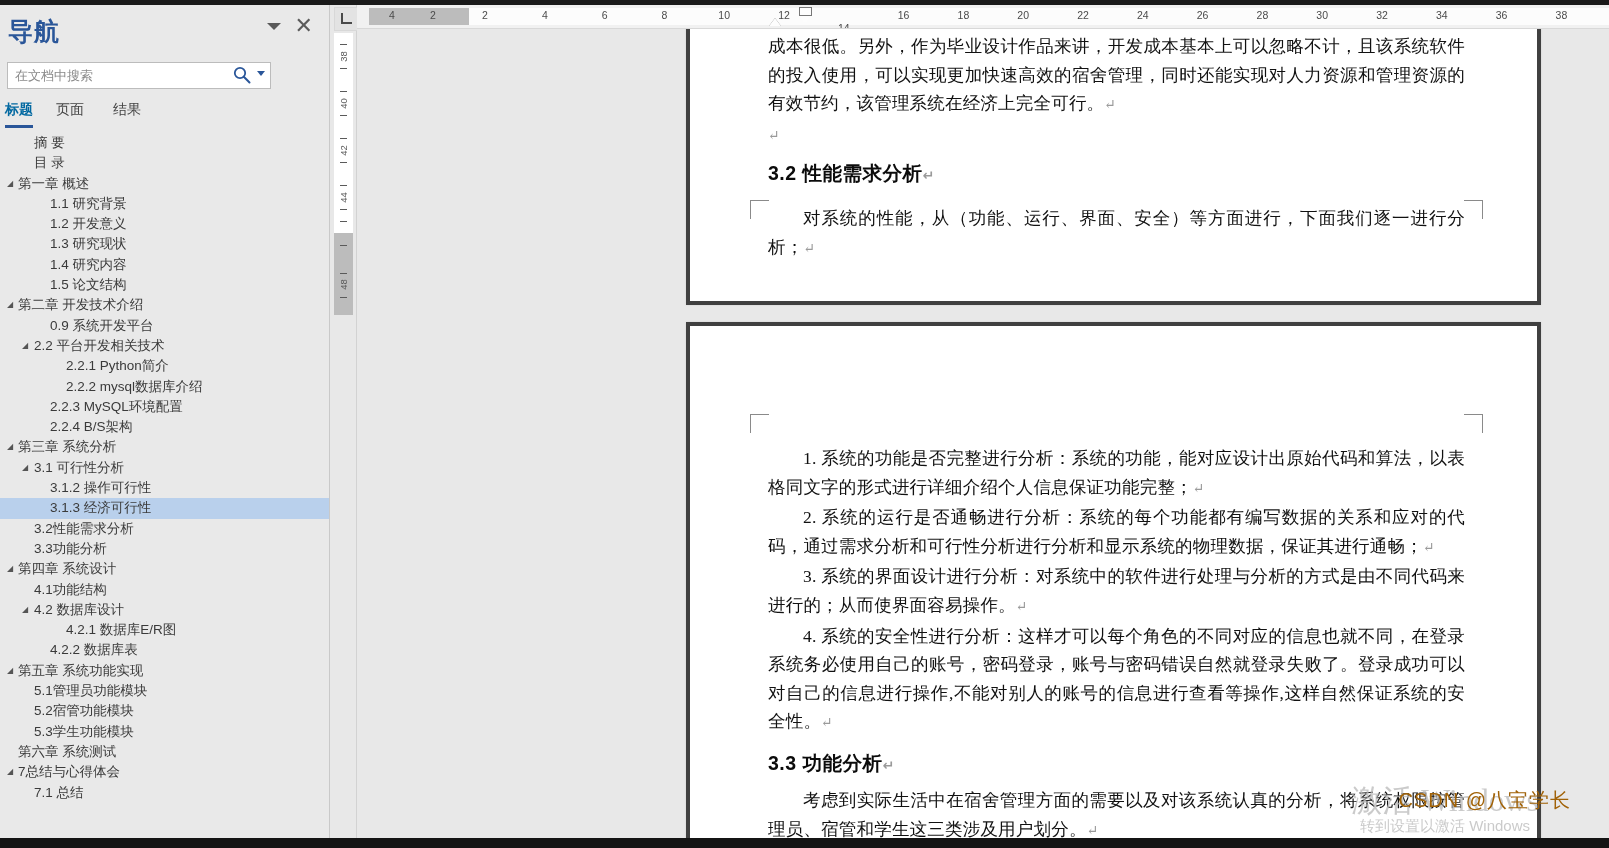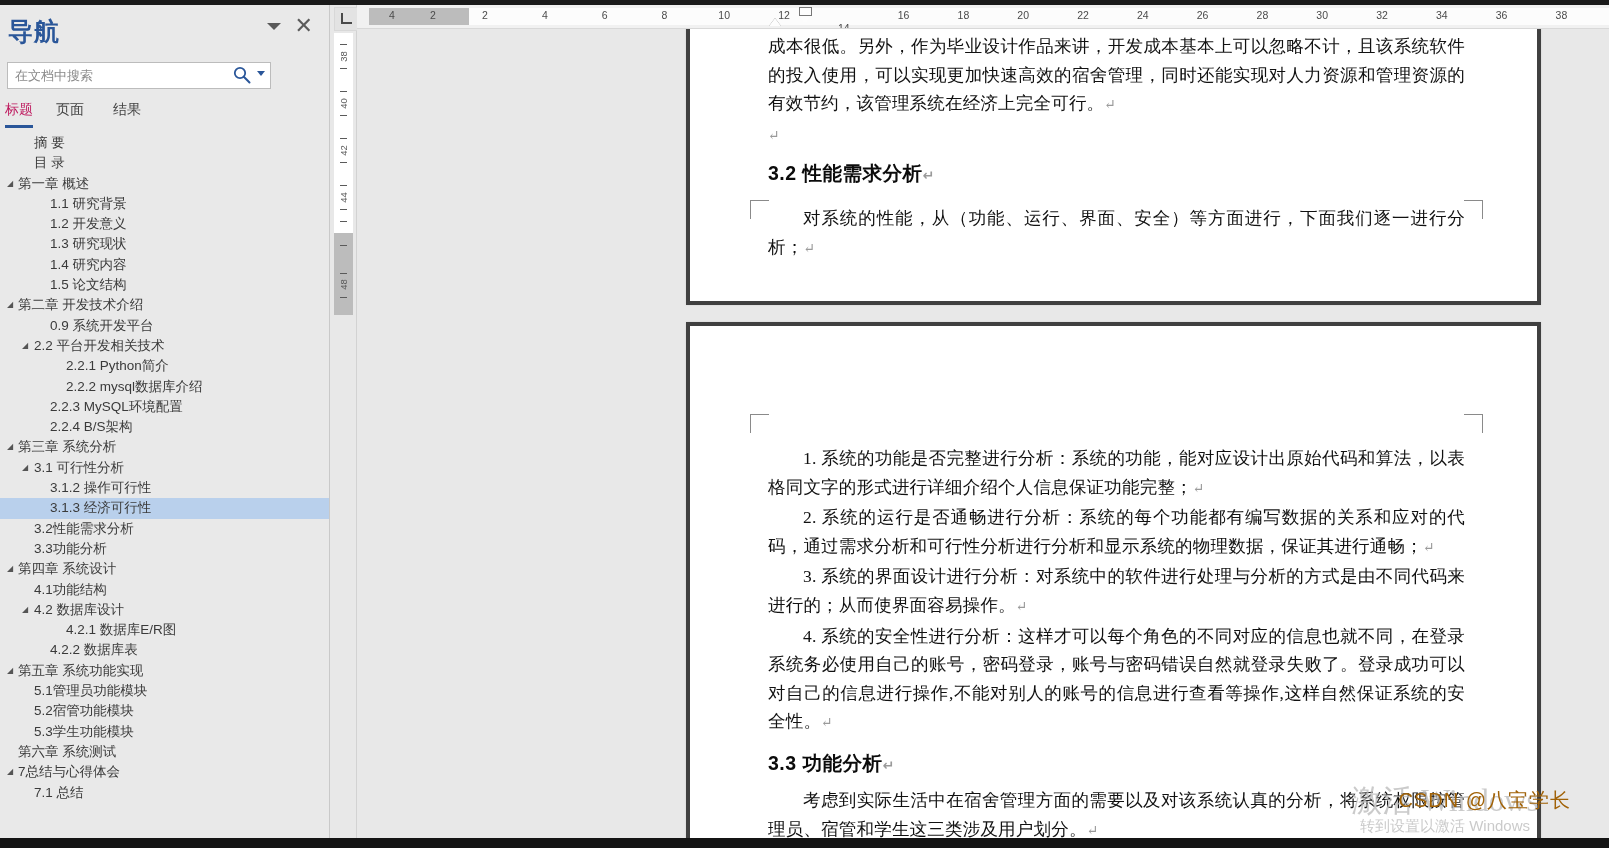--- a/index.html
+++ b/index.html
@@ -48,21 +48,21 @@
   .search-drop{
     position:absolute;right:6px;top:9px;width:0;height:0;
     border-left:4px solid transparent;border-right:4px solid transparent;
     border-top:5px solid #2a5699;cursor:pointer;
   }
   .tabs{position:absolute;left:0;top:96px;width:330px;height:26px;}
   .tab{
     position:absolute;top:0;font-size:14px;color:#444;cursor:pointer;
     padding-bottom:6px;
   }
-  .tab.active{color:#be185d;font-weight:400;border-bottom:3px solid #2a5699;}
+  .tab.active{color:#0369a1;font-weight:700;border-bottom:3px solid #2a5699;}
   .tab-0{left:5px;}
   .tab-1{left:56px;}
   .tab-2{left:113px;}
 
   
   .tree{position:absolute;left:0;top:128px;width:330px;bottom:0;}
   .tnode{
     position:relative;height:20.3px;line-height:20.3px;
     font-size:13.5px;color:#3a3a3a;white-space:nowrap;cursor:pointer;
   }

